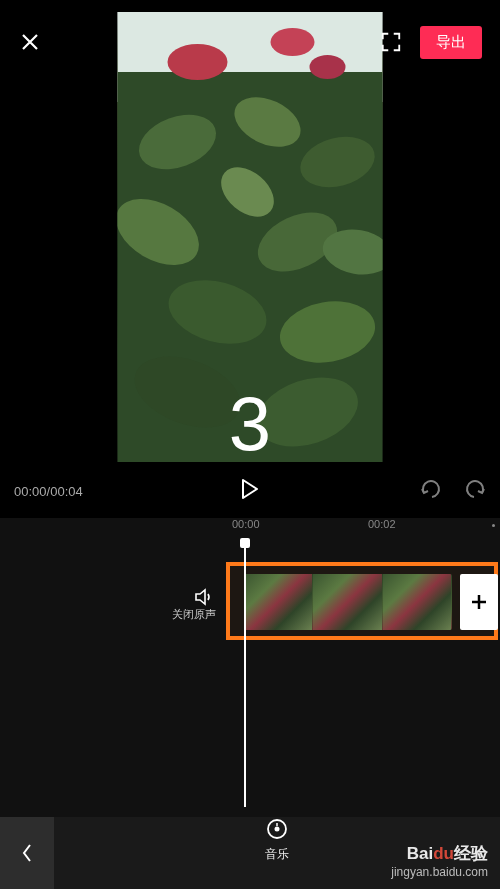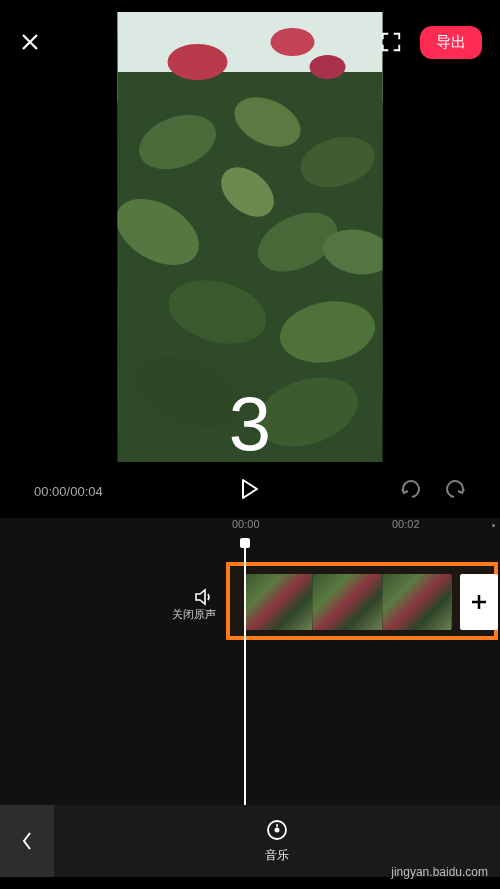--- a/index.html
+++ b/index.html
@@ -27,21 +27,21 @@
       z-index: 10;
     }
     .close-btn { width: 24px; height: 24px; cursor: pointer; }
     .top-right { display: flex; align-items: center; gap: 18px; }
     .expand-btn { width: 22px; height: 22px; cursor: pointer; }
     .export-btn {
       background: #fe2c55;
       color: #fff;
       border: none;
       padding: 7px 16px;
-      border-radius: 12px;
+      border-radius: 3px;
       font-size: 15px;
       cursor: pointer;
     }
     
     
     .preview-area {
       position: absolute;
       top: 12px;
       left: 50%;
       transform: translateX(-50%);
@@ -63,21 +63,21 @@
     }
     
     
     .playback-bar {
       position: absolute;
       top: 476px;
       left: 0;
       right: 0;
       display: flex;
       align-items: center;
-      padding: 0 34px;
+      padding: 0 14px;
       height: 30px;
     }
     .time-display { font-size: 13px; color: #aaa; }
     .play-btn { position: absolute; left: 50%; transform: translateX(-50%); cursor: pointer; }
     .undo-redo { margin-left: auto; display: flex; gap: 18px; }
     .ur-btn { cursor: pointer; opacity: 0.5; }
     
     
     .timeline-area {
       position: absolute;
@@ -87,21 +87,21 @@
       bottom: 72px;
       background: #111;
     }
     .ruler {
       position: relative;
       height: 20px;
       color: #888;
       font-size: 11px;
     }
     .ruler-tick1 { position: absolute; left: 232px; }
-    .ruler-tick2 { position: absolute; left: 368px; margin-left: 24px; }
+    .ruler-tick2 { position: absolute; left: 368px; }
     .ruler-tick3 { position: absolute; left: 492px; width: 3px; height: 3px; background:#888; border-radius:50%; top:6px;}
     
     .track-row {
       position: absolute;
       top: 52px;
       left: 0;
       right: 0;
       height: 68px;
       display: flex;
       align-items: center;
@@ -170,27 +170,27 @@
       left: -4px;
       width: 10px;
       height: 10px;
       background: #fff;
       border-radius: 2px;
     }
     
     
     .bottom-bar {
       position: absolute;
-      bottom: 12px;
+      bottom: 0;
       left: 0;
       right: 0;
       height: 72px;
       background: #1a1a1a;
       display: flex;
-      align-items: center;
+      align-items: flex-start;
     }
     .back-btn {
       width: 54px;
       height: 72px;
       background: #2d2d2d;
       display: flex;
       align-items: center;
       justify-content: center;
       cursor: pointer;
     }
@@ -334,14 +334,17 @@
             <circle cx="11" cy="11" r="2.5" fill="#fff"></circle>
             <path d="M11 5 V8" stroke="#fff" stroke-width="1.5"></path>
           </svg>
         </div>
       <span>音乐</span>
     </div>
   </div>
 </div>
 
 <div class="watermark">
+  <div class="wm-main">
+    <span>Bai</span><span class="wm-red">du</span><span>经验</span>
+  </div>
   <div class="wm-sub">jingyan.baidu.com</div>
 </div>
 
 </body></html>

